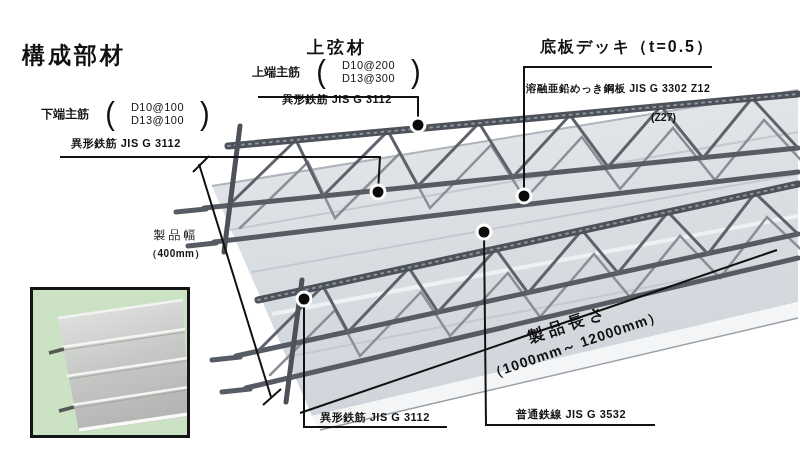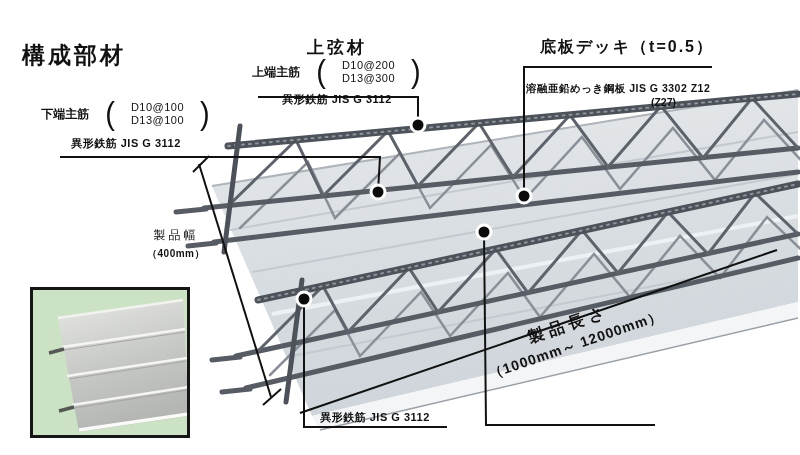--- a/index.html
+++ b/index.html
@@ -23,21 +23,21 @@
   .spec-lead{font-size:12px;font-weight:bold;white-space:nowrap;}
   .big-paren{font-size:29px;font-weight:400;line-height:0.9;transform:scaleY(1.05);margin:0 1px;}
   .spec-col{display:flex;flex-direction:column;align-items:flex-start;}
   .spec-col span{font-size:11px;font-weight:normal;line-height:13px;letter-spacing:0.5px;white-space:nowrap;}
   .material{font-size:11px;font-weight:bold;letter-spacing:0.5px;white-space:nowrap;}
   #top-chord-block{left:252px;top:36px;width:170px;}
   #top-chord-block .material{margin-top:7px;}
   #deck-block{left:522px;top:37px;width:192px;text-align:left;}
   #deck-block .lbl-title{font-size:16px;letter-spacing:2px;text-align:right;}
   #deck-block .material{margin-top:24px;font-size:10.5px;padding-left:4px;}
-  #deck-block .material-note{display:block;text-align:right;padding-right:38px;font-size:10.5px;font-weight:bold;margin-top:0px;}
+  #deck-block .material-note{display:block;text-align:right;padding-right:38px;font-size:10.5px;font-weight:bold;margin-top:15px;}
   #bottom-chord-block{left:50px;top:101px;width:152px;}
   #bottom-chord-block .material{margin-top:9px;}
   #width-block{left:126px;top:227px;width:100px;}
   #width-block .dim1{font-size:12px;font-weight:normal;letter-spacing:3px;}
   #width-block .dim2{font-size:10px;font-weight:bold;margin-top:3px;letter-spacing:0.5px;}
   #end-member-block{left:302px;top:401px;width:146px;}
   #end-member-block .material{margin-top:9px;}
   #lattice-block{left:484px;top:399px;width:174px;}
   #lattice-block .material{margin-top:8px;}
   #length-block{
@@ -176,20 +176,21 @@
 <div id="length-block" class="abs">
   <div class="dim1">製品長さ</div>
   <div class="dim2">（1000mm～ 12000mm）</div>
 </div>
 
 <div id="end-member-block" class="abs label-block">
   <div class="material">異形鉄筋 JIS G 3112</div>
 </div>
 
 <div id="lattice-block" class="abs label-block">
+  <div class="material">普通鉄線 JIS G 3532</div>
 </div>
 
 <div id="inset-photo" class="abs">
   <svg width="154" height="145" viewBox="0 0 154 145">
     <polygon points="25,28 150,10 156,126 46,142" fill="url(#plateGrad)"></polygon>
     <line x1="25" y1="28" x2="150" y2="10" stroke="#f2f3f0" stroke-width="2.5"></line>
     <line x1="29" y1="57" x2="152" y2="39" stroke="#f5f5f3" stroke-width="2.5"></line>
     <line x1="31" y1="60" x2="152" y2="42" stroke="#a7a9a6" stroke-width="1.2"></line>
     <line x1="34" y1="86" x2="154" y2="68" stroke="#f5f5f3" stroke-width="2.5"></line>
     <line x1="36" y1="89" x2="154" y2="71" stroke="#a7a9a6" stroke-width="1.2"></line>

